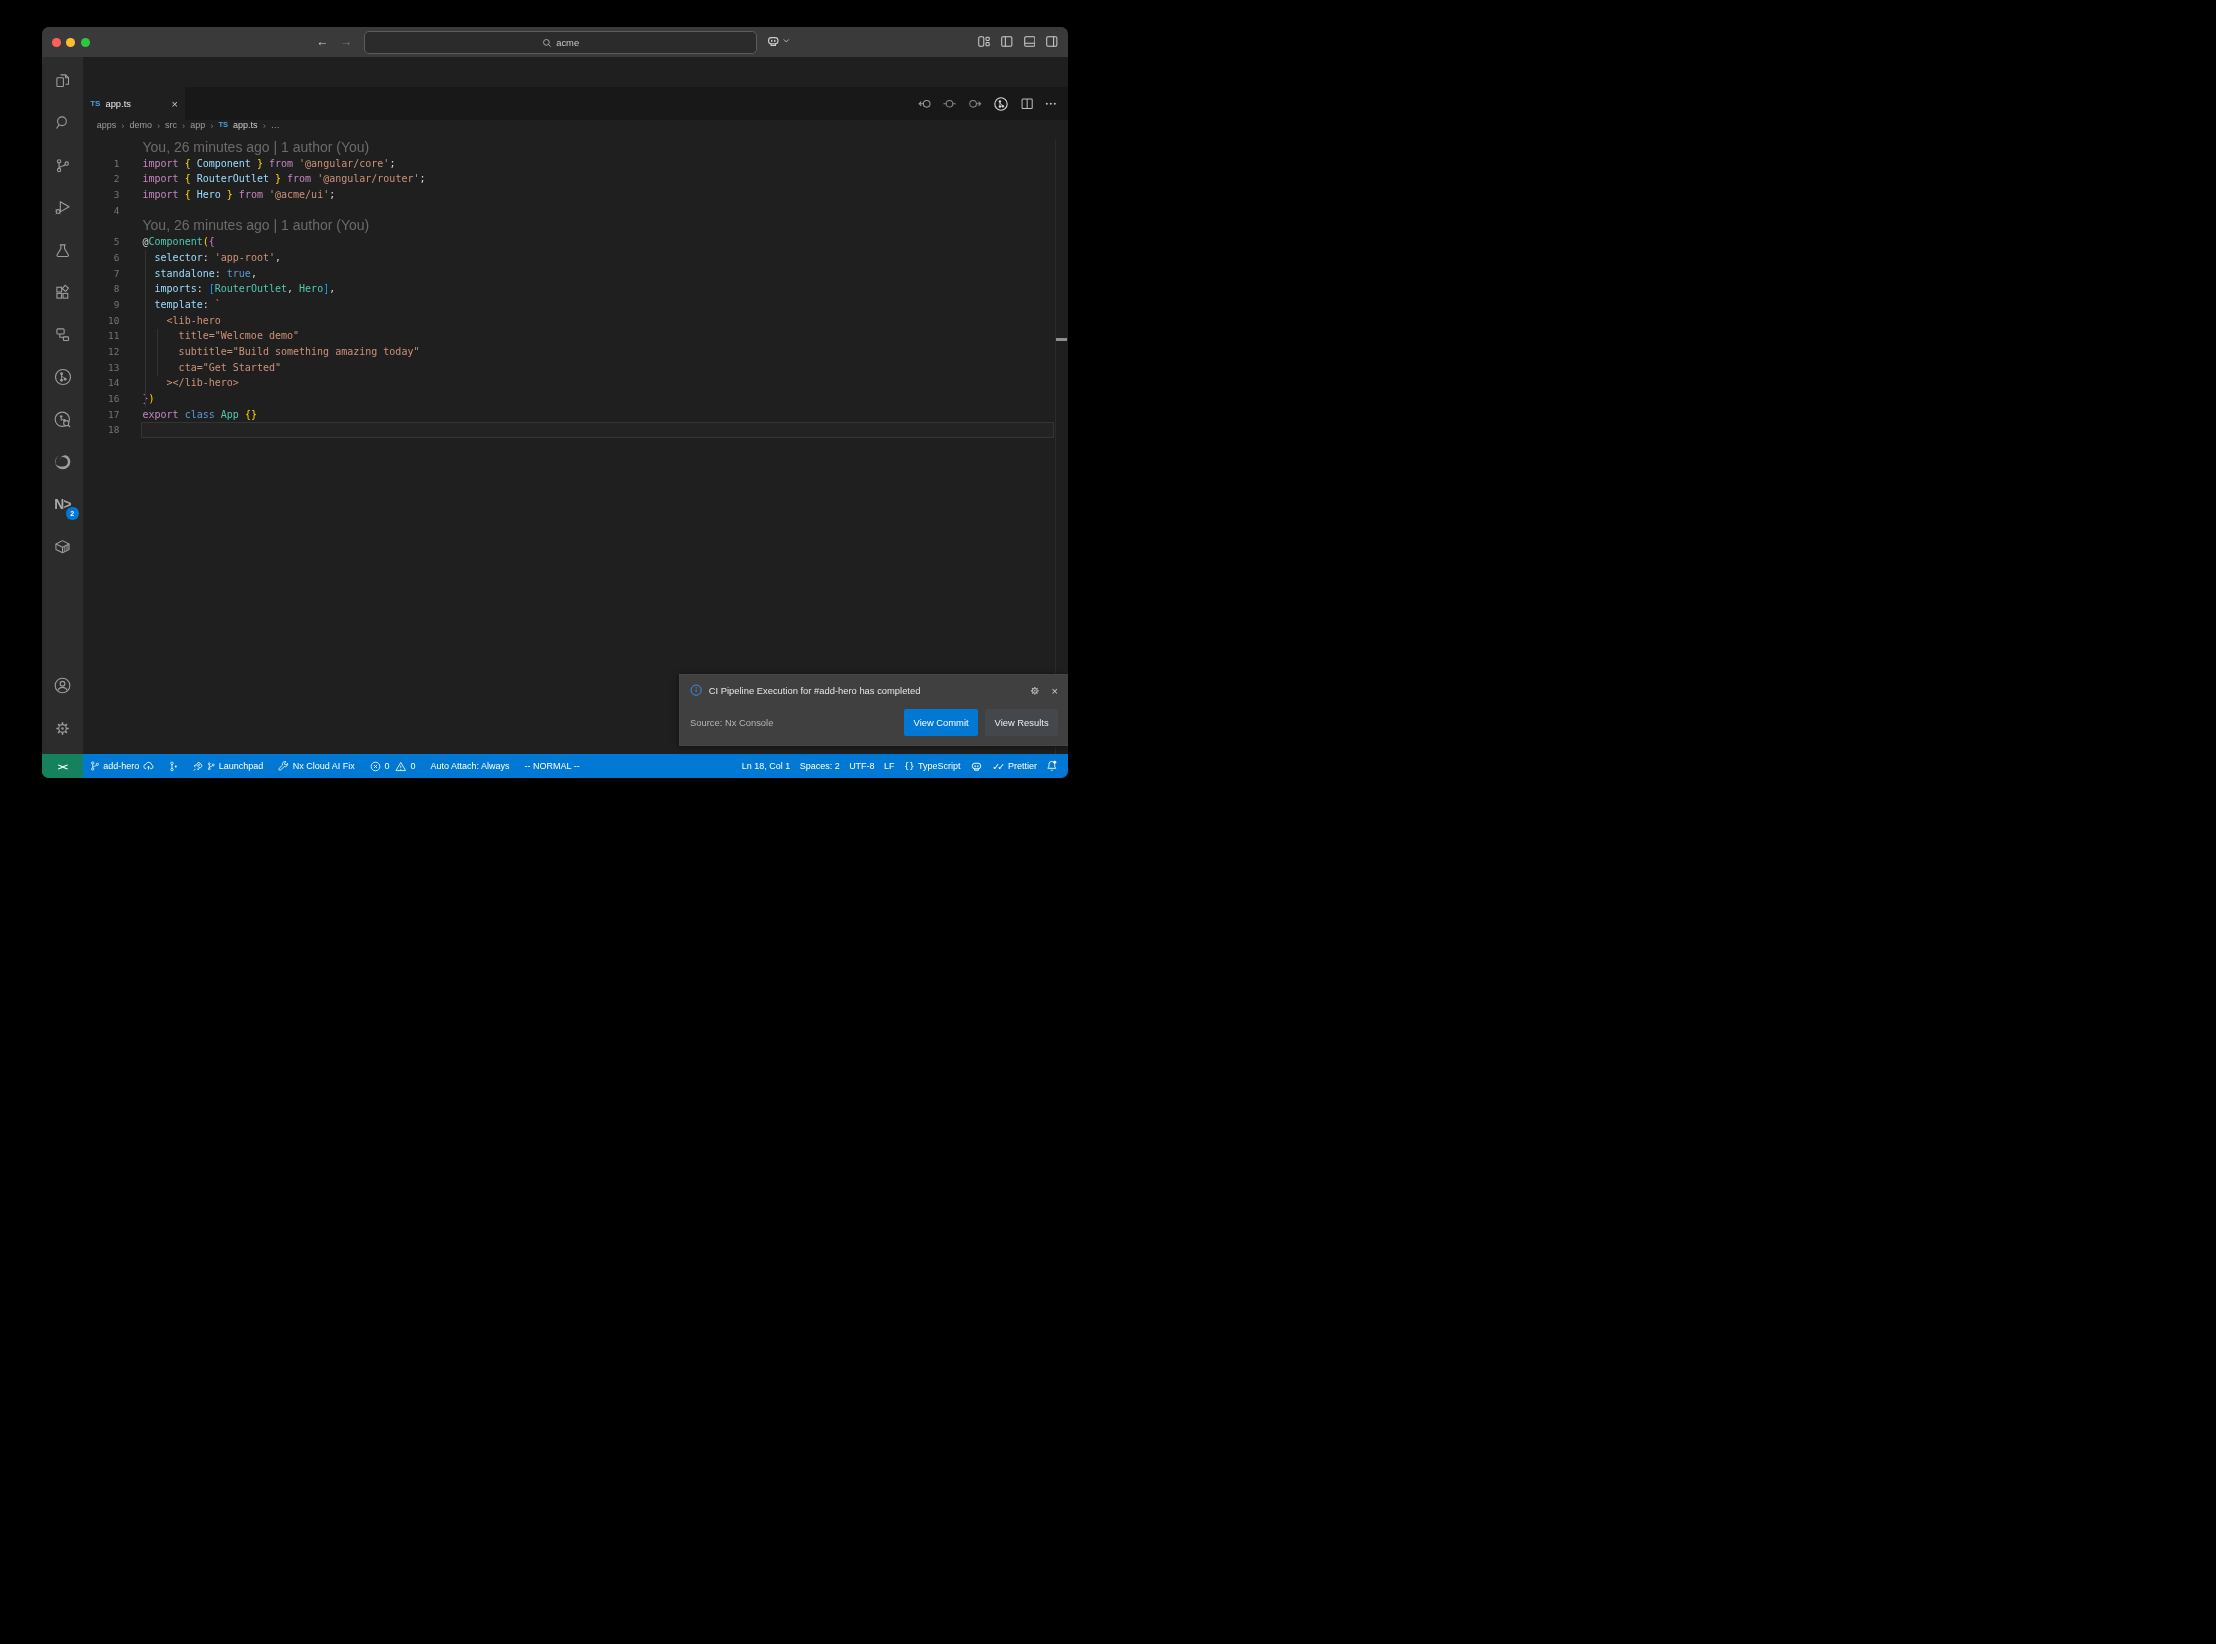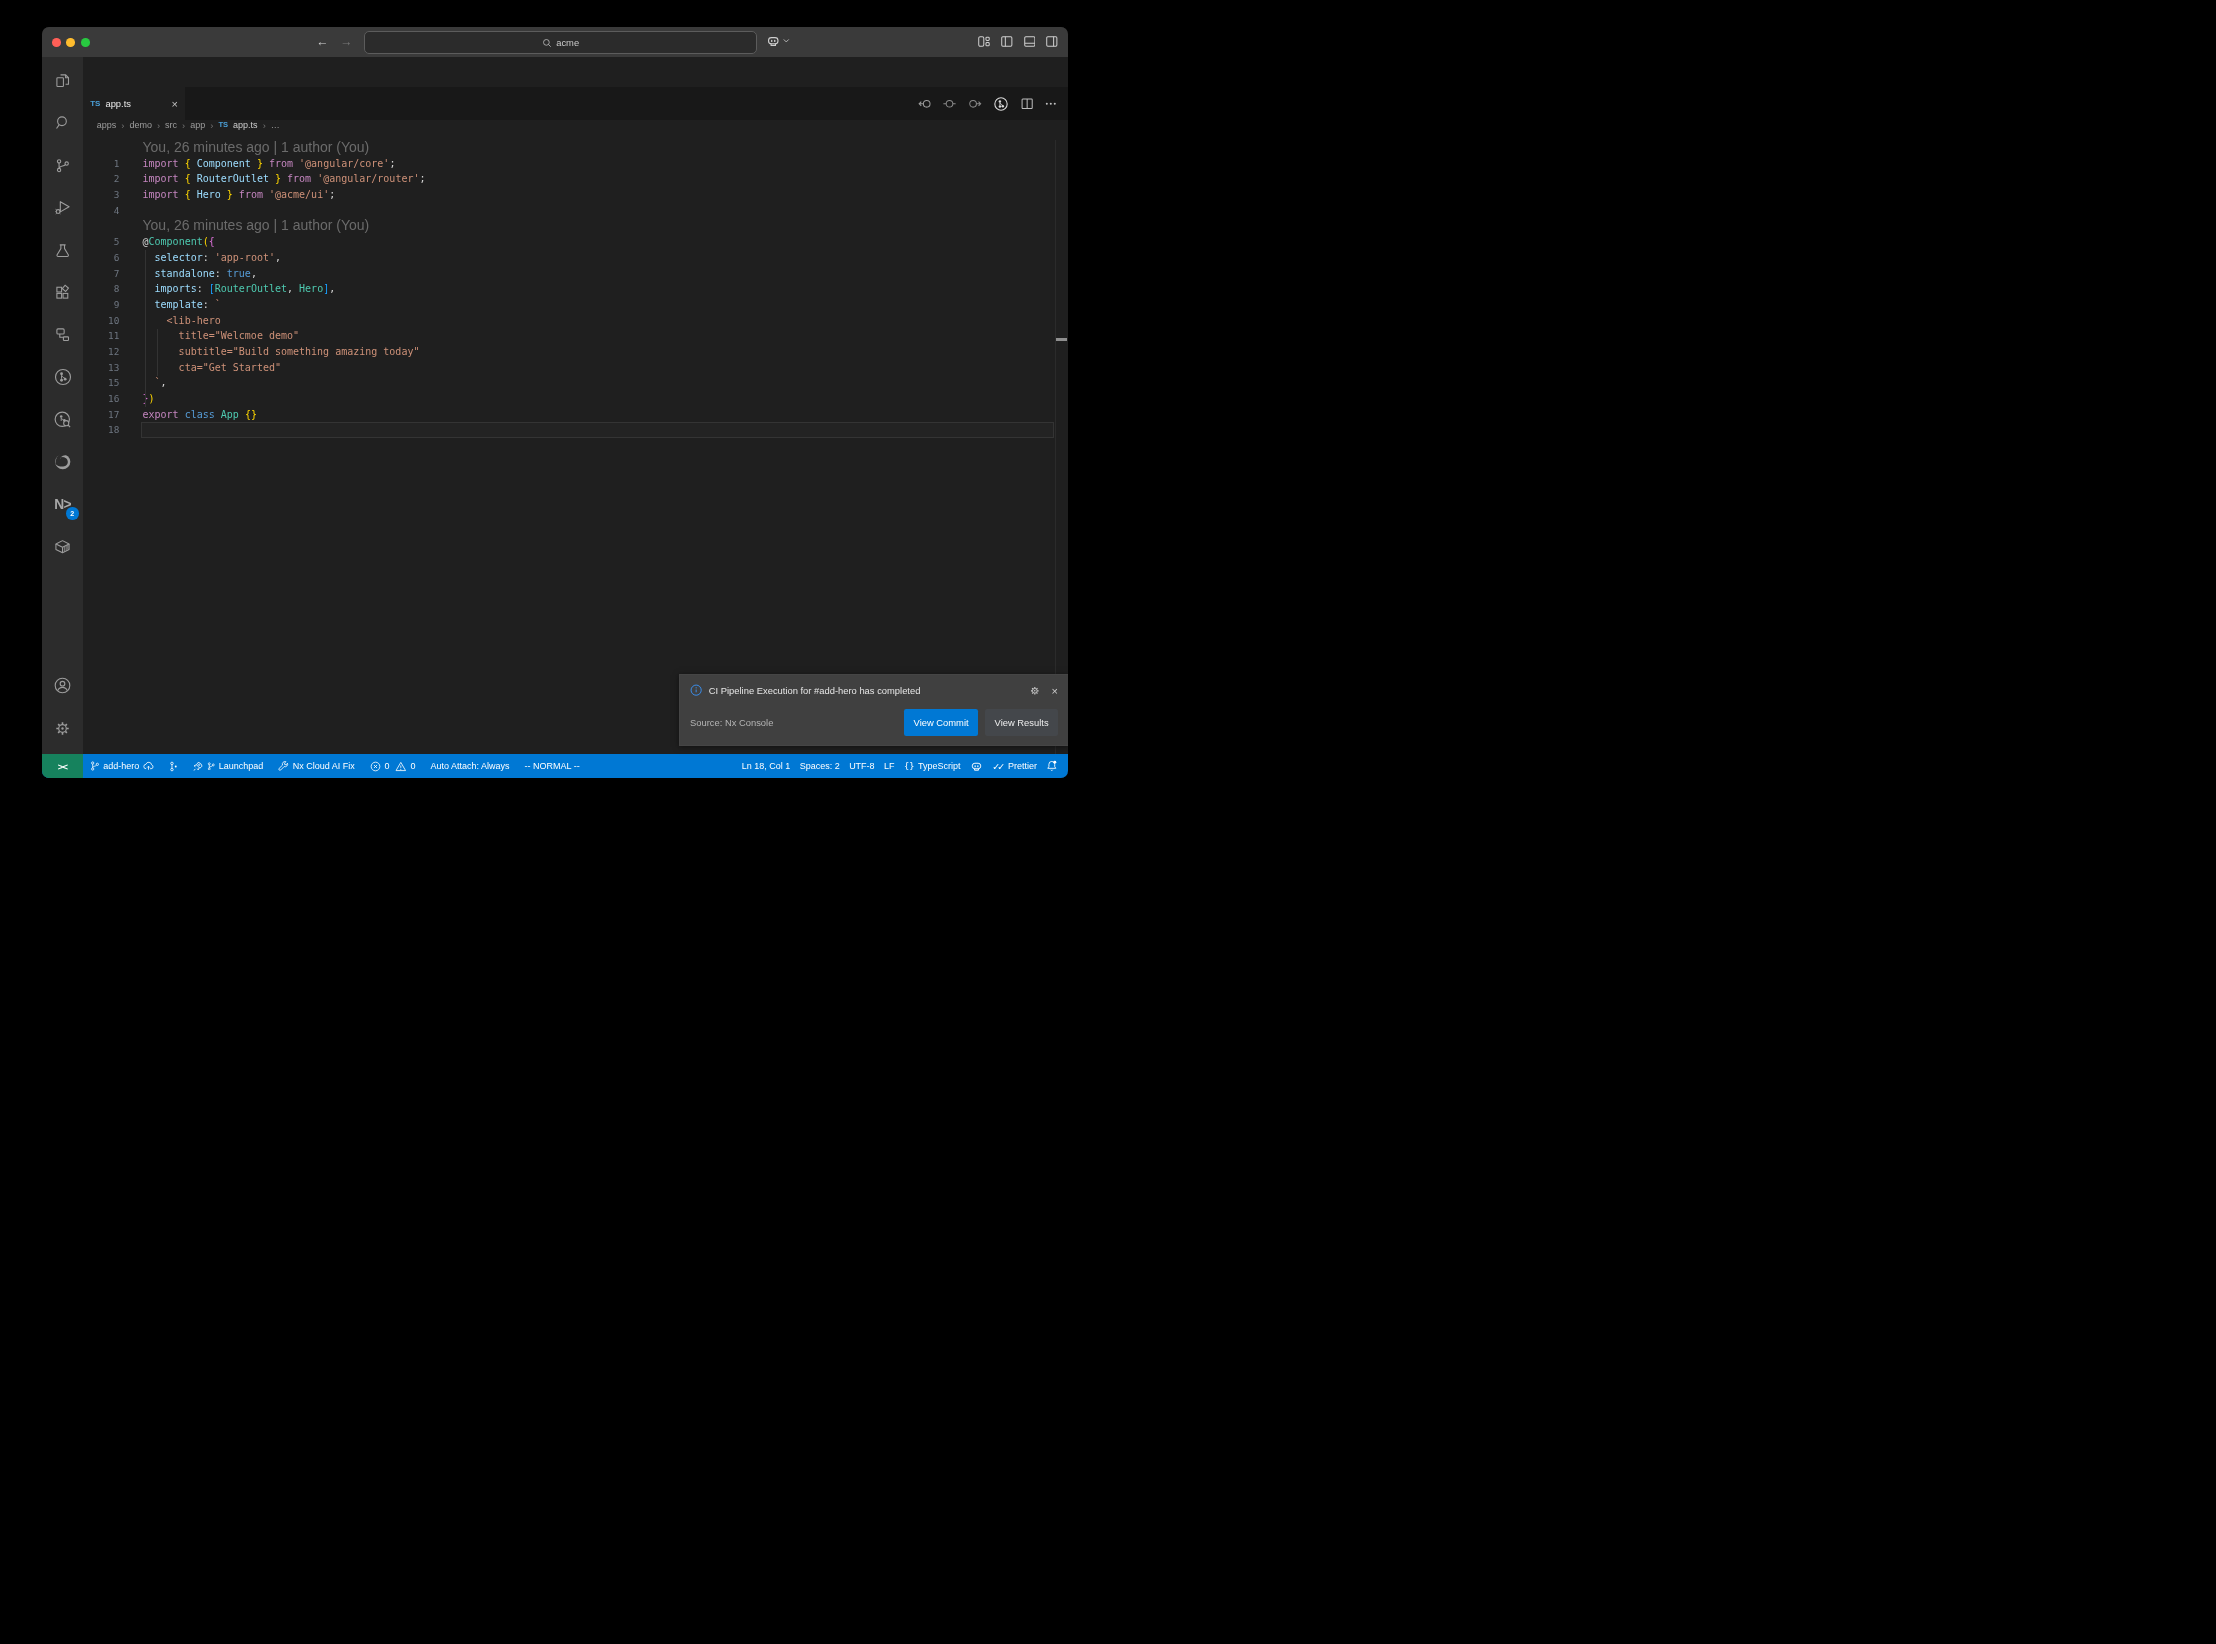--- a/index.html
+++ b/index.html
@@ -324,21 +324,21 @@
           <div class="row"><div class="gutter"></div><div class="text blame">You, 26 minutes ago | 1 author (You)</div></div>
           <div class="row"><div class="gutter">5</div><div class="text"><span class="tok-p">@</span><span class="tok-t">Component</span><span class="tok-b1">(</span><span class="tok-b2">{</span></div></div>
           <div class="row"><div class="gutter">6</div><div class="text"><span class="tok-p">  </span><span class="tok-v">selector</span><span class="tok-p">: </span><span class="tok-s">'app-root'</span><span class="tok-p">,</span></div></div>
           <div class="row"><div class="gutter">7</div><div class="text"><span class="tok-p">  </span><span class="tok-v">standalone</span><span class="tok-p">: </span><span class="tok-k2">true</span><span class="tok-p">,</span></div></div>
           <div class="row"><div class="gutter">8</div><div class="text"><span class="tok-p">  </span><span class="tok-v">imports</span><span class="tok-p">: </span><span class="tok-b3">[</span><span class="tok-t">RouterOutlet</span><span class="tok-p">, </span><span class="tok-t">Hero</span><span class="tok-b3">]</span><span class="tok-p">,</span></div></div>
           <div class="row"><div class="gutter">9</div><div class="text"><span class="tok-p">  </span><span class="tok-v">template</span><span class="tok-p">: </span><span class="tok-s">`</span></div></div>
           <div class="row"><div class="gutter">10</div><div class="text"><span class="tok-s">    &lt;lib-hero</span></div></div>
           <div class="row"><div class="gutter">11</div><div class="text"><span class="tok-s">      title="Welcmoe demo"</span></div></div>
           <div class="row"><div class="gutter">12</div><div class="text"><span class="tok-s">      subtitle="Build something amazing today"</span></div></div>
           <div class="row"><div class="gutter">13</div><div class="text"><span class="tok-s">      cta="Get Started"</span></div></div>
-          <div class="row"><div class="gutter">15</div><div class="text"><span class="tok-s">  `</span><span class="tok-p">,</span></div></div>
+          <div class="row"><div class="gutter">14</div><div class="text"><span class="tok-s">    &gt;&lt;/lib-hero&gt;</span></div></div>
           <div class="row"><div class="gutter">16</div><div class="text"><span class="tok-b2">}</span><span class="tok-b1">)</span></div></div>
           <div class="row"><div class="gutter">17</div><div class="text"><span class="tok-kw">export </span><span class="tok-k2">class </span><span class="tok-t">App </span><span class="tok-b1">{}</span></div></div>
           <div class="row current"><div class="gutter">18</div><div class="text"></div></div>
         </div>
       <div class="indent-guide guide-0"></div>
       <div class="indent-guide guide-1"></div>
       <div class="overview">
         <div class="ov-mark"></div>
       </div>
     </div>

